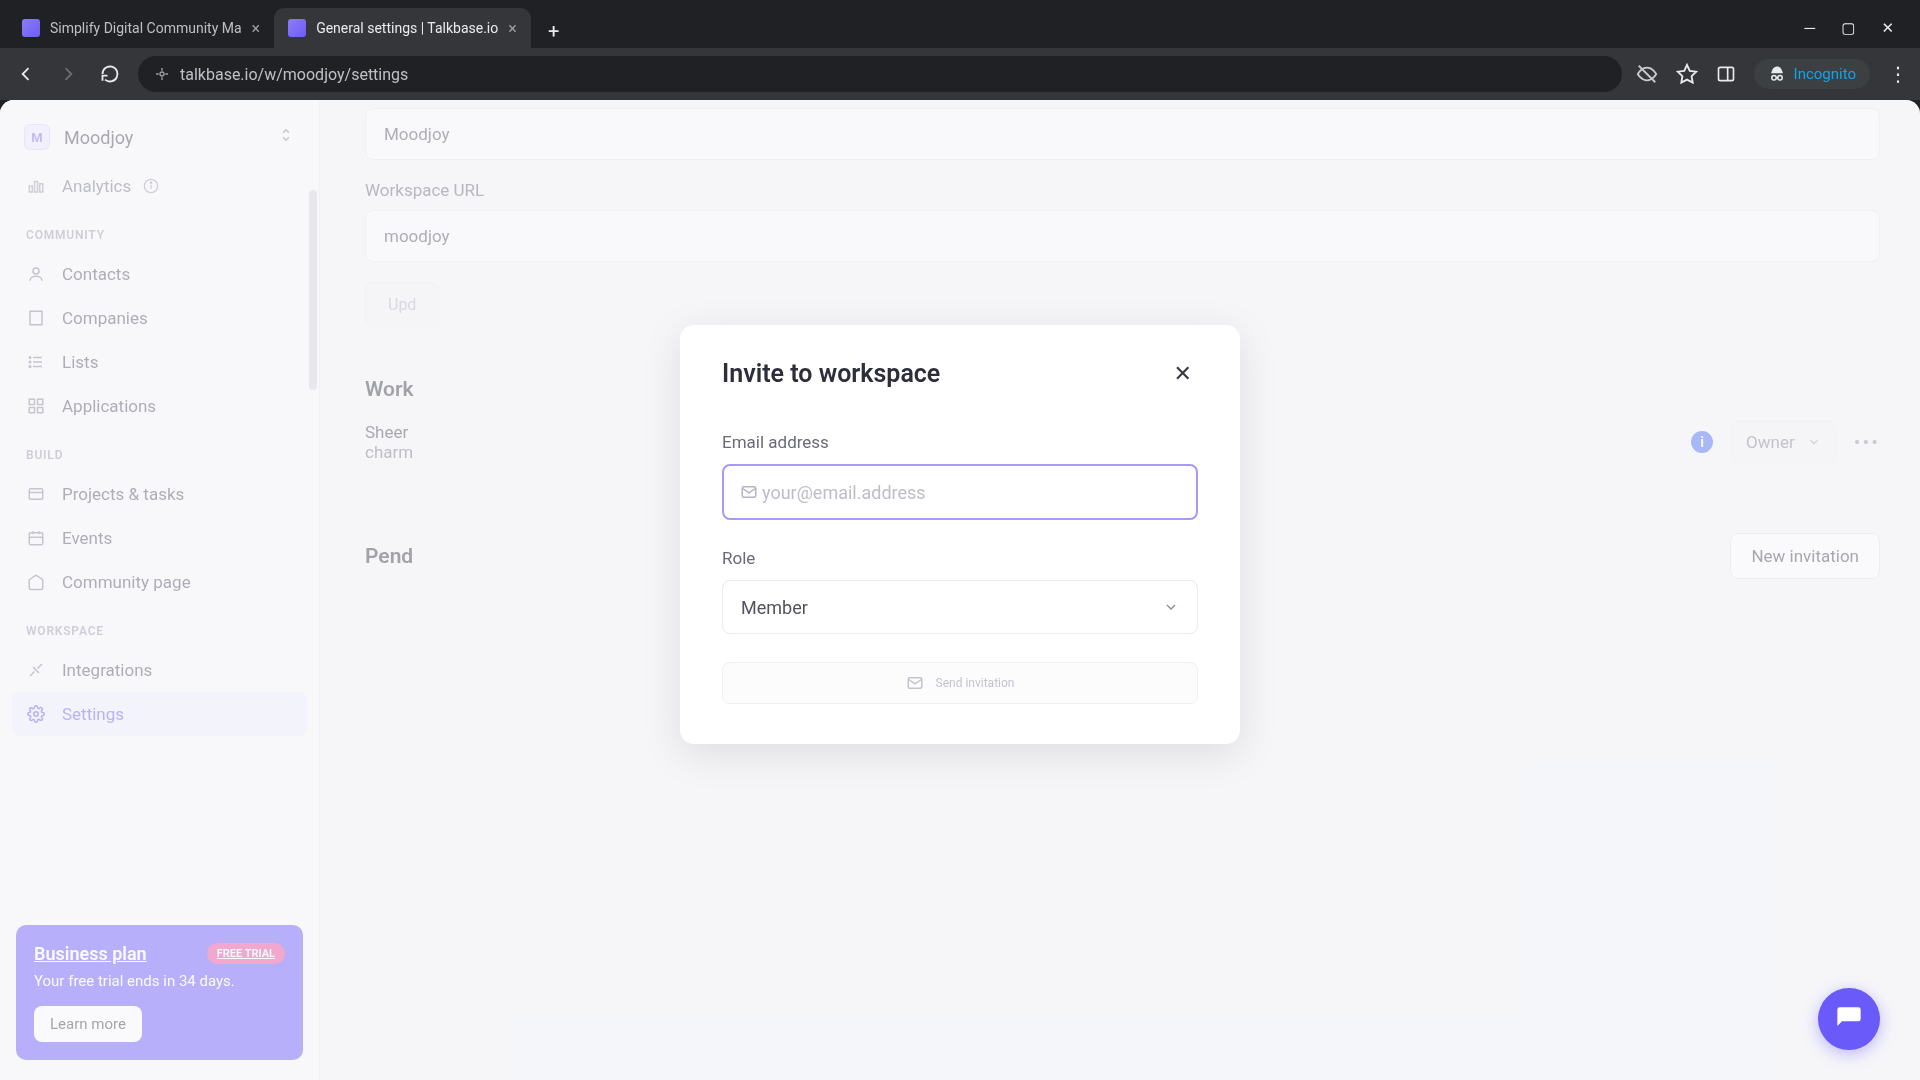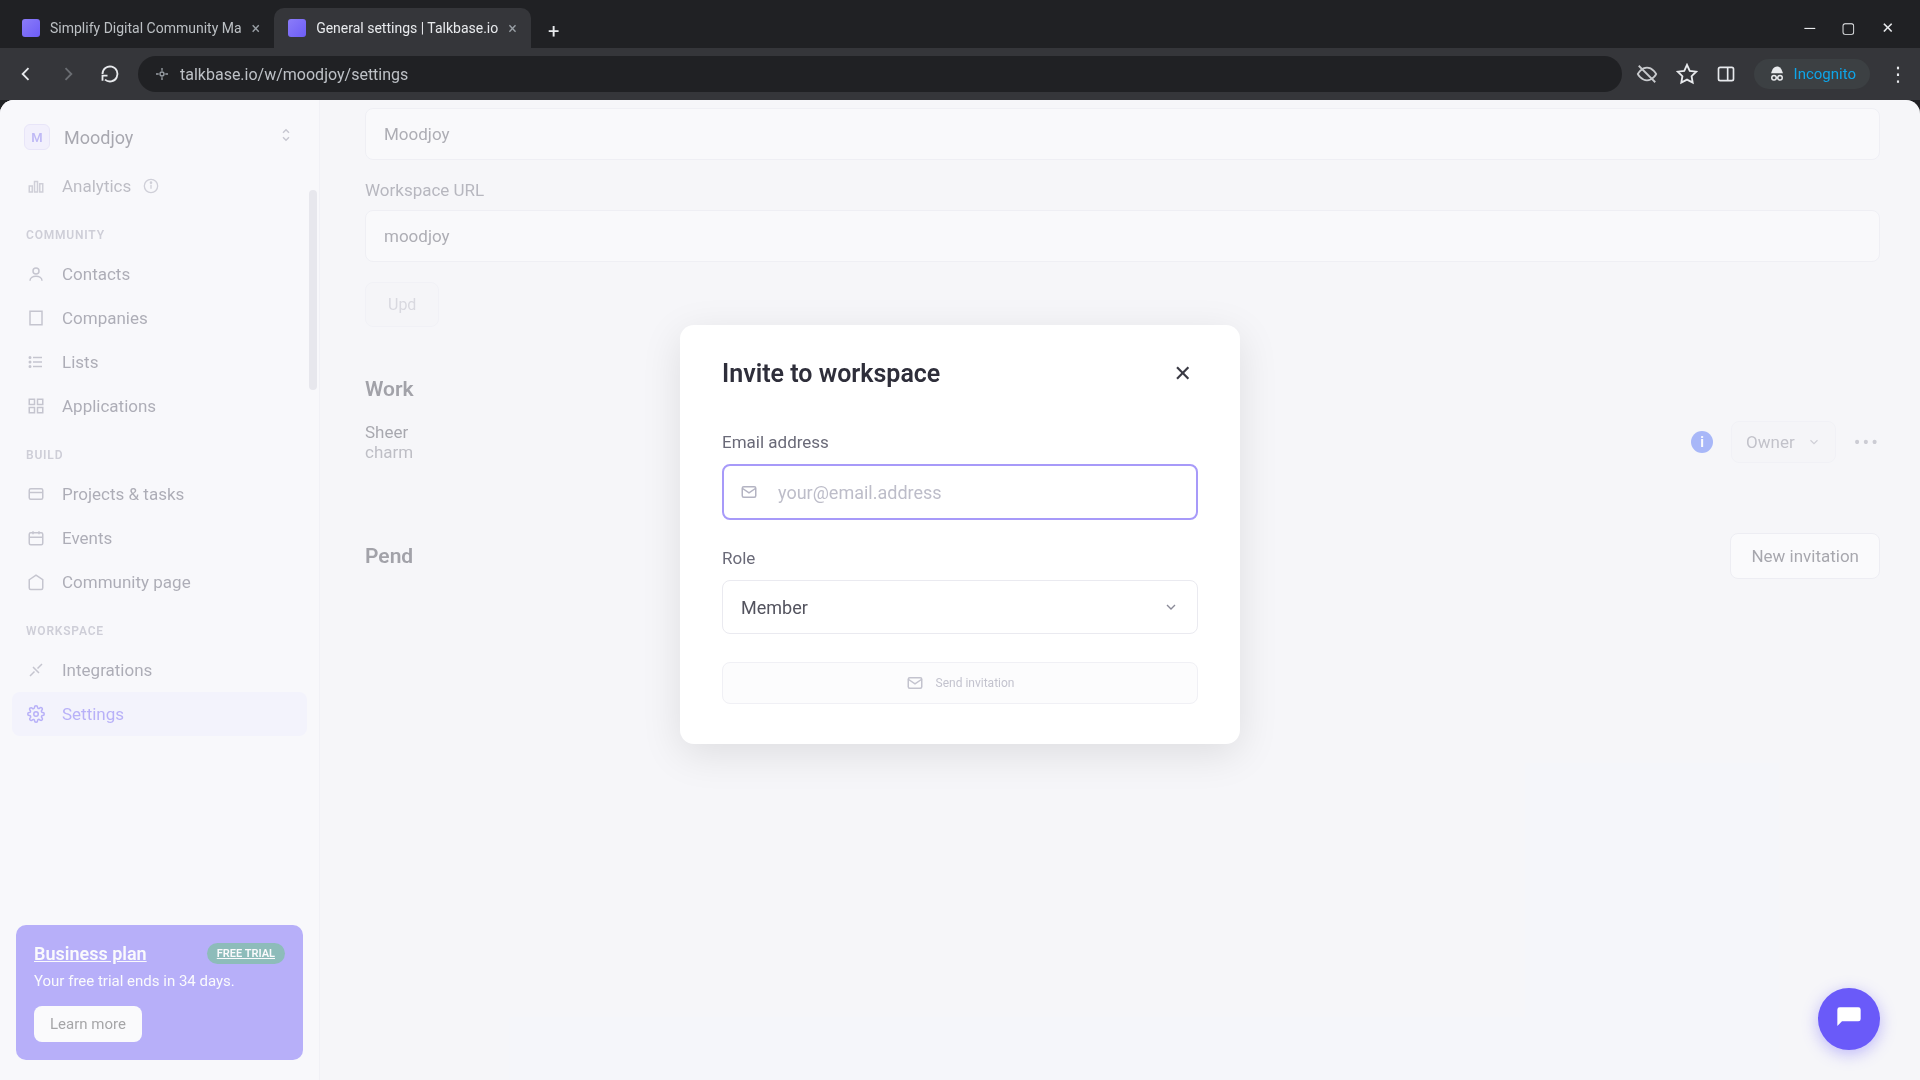--- a/index.html
+++ b/index.html
@@ -41,21 +41,21 @@
 .side-item.active { background: #efefff; color: #6d5df6; }
 .side-item .sicon { width: 20px; height: 20px; color: #8a8a9c; display:flex; align-items:center; justify-content:center; flex-shrink:0; }
 .side-item.active .sicon { color: #6d5df6; }
 .side-head { font-size: 12px; letter-spacing: 0.8px; color: #9d9dae; font-weight: 600; padding: 20px 14px 10px; }
 .scrollthumb { position: absolute; right: 2px; top: 90px; height: 200px; width: 8px; background: #d5d5de; border-radius: 5px; }
 
 
 .promo { position: absolute; bottom: 20px; left: 16px; right: 16px; background: #6a5af9; border-radius: 10px; padding: 18px 18px 18px; color: #fff; }
 .promo .row1 { display: flex; justify-content: space-between; align-items: center; margin-bottom: 8px; text-decoration: underline; }
 .promo .title { font-size: 18px; font-weight: 600; }
-.promo .badge { background: #0f766e; font-size: 11px; padding: 4px 10px; border-radius: 12px; font-weight: 600; }
+.promo .badge { background: #ec4899; font-size: 11px; padding: 4px 10px; border-radius: 12px; font-weight: 600; }
 .promo .sub { font-size: 15px; margin-bottom: 16px; }
 .promo .btn { background: #fff; color: #444; font-size: 15px; padding: 9px 16px; border-radius: 8px; border: none; cursor: pointer; }
 
 
 .main { position: absolute; left: 325px; top: 0; right: 0; bottom: 0; padding: 0 40px; }
 .field-label { font-size: 17px; color: #6a6a78; margin-bottom: 10px; }
 .field-input { width: 100%; height: 52px; border: 1px solid #e6e6ed; border-radius: 8px; padding: 0 18px; font-size: 17px; color: #55555f; background: #fcfcfd; margin-bottom: 20px; display:flex; align-items:center; }
 .btn-disabled { background: #f4f4f7; color: #b5b5c0; border: 1px solid #ececf1; padding: 12px 22px; border-radius: 8px; font-size: 16px; }
 .sect-title { font-size: 21px; font-weight: 600; color: #3c3c48; margin-bottom: 20px; }
 .mem-row { display: flex; align-items: center; justify-content: space-between; }
@@ -68,21 +68,21 @@
 
 
 .overlay { position: absolute; inset: 0; background: rgba(245,245,250,0.55); }
 
 
 .modal { position: absolute; top: 225px; left: 50%; width: 560px; margin-left:-280px; background: #fff; border-radius: 14px; box-shadow: 0 10px 40px rgba(0,0,0,0.10); padding: 34px 42px 40px; }
 .modal .mhead { display: flex; justify-content: space-between; align-items: flex-start; margin-bottom: 44px; }
 .modal .mtitle { font-size: 25px; font-weight: 600; color: #2e2e3a; }
 .modal .mclose { font-size: 22px; color: #3a3a44; cursor: pointer; padding: 2px 6px; }
 .modal .mlabel { font-size: 17px; color: #6a6a78; margin-bottom: 12px; }
-.modal .minput { width: 100%; height: 56px; border: 2px solid #a79af9; border-radius: 8px; display: flex; align-items: center; padding: 0 16px; gap: 20px; margin-bottom: 28px; }
+.modal .minput { width: 100%; height: 56px; border: 2px solid #a79af9; border-radius: 8px; display: flex; align-items: center; padding: 0 16px; gap: 4px; margin-bottom: 28px; }
 .modal .minput .mailico { color: #b3b3c2; display:flex; }
 .modal .minput input { border: none; outline: none; font-size: 18px; flex: 1; color: #444; }
 .modal .minput input::placeholder { color: #bdbdc9; }
 .modal .msel { width: 100%; height: 54px; border: 1px solid #eaeaf0; border-radius: 8px; display: flex; align-items: center; justify-content: space-between; padding: 0 18px; font-size: 18px; color: #53535e; margin-bottom: 28px; cursor: pointer; }
 .modal .msend { width: 100%; height: 42px; border: 1px solid #f0f0f5; background: #fcfcfd; border-radius: 8px; display: flex; align-items: center; justify-content: center; gap: 12px; font-size: 12px; color: #c3c3ce; cursor: not-allowed; }
 
 
 .chatbubble { position: absolute; bottom: 30px; right: 40px; width: 62px; height: 62px; border-radius: 50%; background: #6a5af9; display: flex; align-items: center; justify-content: center; cursor: pointer; box-shadow: 0 4px 16px rgba(106,90,249,0.4); }
 .chatbubble svg { width: 28px; height: 28px; fill: #fff; }
 </style>

